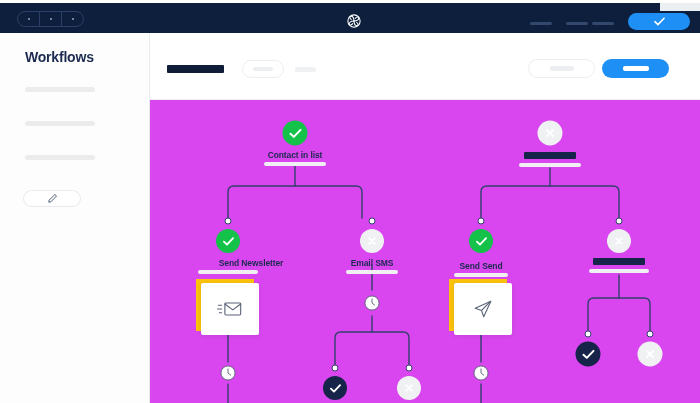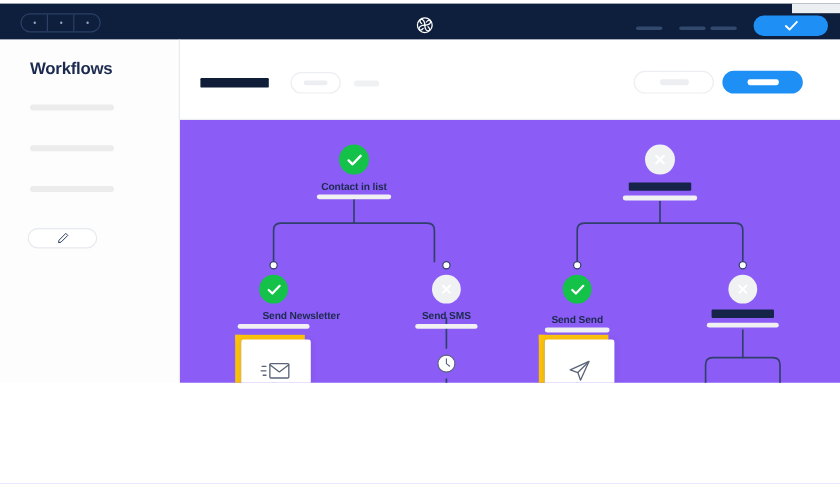--- a/index.html
+++ b/index.html
@@ -2,21 +2,21 @@
 <html><head>
 <meta charset="utf-8">
 <style>
   * { box-sizing: border-box; margin: 0; padding: 0; }
   html, body {
     width: 700px; height: 403px;
     overflow: hidden;
     background: #ffffff;
     font-family: "Liberation Sans", sans-serif;
   }
-  .app { position: relative; width: 700px; height: 319px; background: #ffffff; overflow: hidden; }
+  .app { position: relative; width: 700px; height: 403px; background: #ffffff; overflow: hidden; }
 
   
   .topbar {
     position: absolute; left: 0; top: 3px; width: 700px; height: 30px;
     background: #0d1f3c;
   }
   .topbar-corner {
     position: absolute; right: 0; top: 0; width: 40px; height: 8px;
     background: #eceff1;
   }
@@ -91,21 +91,21 @@
   .tb-blue {
     position: absolute; left: 452px; top: 26px; width: 67px; height: 19px;
     background: #1e90f5; border-radius: 10px;
     display: flex; align-items: center; justify-content: center;
   }
   .tb-blue .inner { width: 26px; height: 5px; background: #ffffff; border-radius: 2px; }
 
   
   .canvas {
     position: absolute; left: 150px; top: 100px; width: 550px; height: 303px;
-    background: #8b5cf6; overflow: hidden;
+    background: #d946ef; overflow: hidden;
   }
   .canvas svg.wires { position: absolute; left: 0; top: 0; }
 
   
   .node-label {
     position: absolute; font-size: 8.5px; font-weight: bold; color: #1b2a4e;
     white-space: nowrap; transform: translateX(-50%);
     letter-spacing: -0.1px;
   }
   .label-bar {
@@ -267,21 +267,21 @@
       </svg>
     </div>
     <div class="node-label" style="left:78px; top:158px;padding-left:46px;">Send Newsletter</div>
     <div class="label-bar" style="left:78px; top:170px; width:60px;"></div>
 
     <div class="badge grey" style="left:222px; top:141px; width:24px; height:24px;">
       <svg width="12" height="12" viewBox="0 0 14 14">
         <path d="M3.6 3.6 L10.4 10.4 M10.4 3.6 L3.6 10.4" fill="none" stroke="#fff" stroke-width="2" stroke-linecap="round"></path>
       </svg>
     </div>
-    <div class="node-label" style="left:222px; top:158px;">Send SMS</div>
+    <div class="node-label" style="left:222px; top:158px;">Email SMS</div>
     <div class="label-bar" style="left:222px; top:170px; width:52px;"></div>
 
     <div class="badge green" style="left:331px; top:141px; width:24px; height:24px;">
       <svg width="13" height="11" viewBox="0 0 14 12">
         <path d="M2 6.2 L5.3 9.4 L12 2.4" fill="none" stroke="#fff" stroke-width="2" stroke-linecap="round" stroke-linejoin="round"></path>
       </svg>
     </div>
     <div class="node-label" style="left:331px; top:161px;">Send Send</div>
     <div class="label-bar" style="left:331px; top:173px; width:54px;"></div>
 

